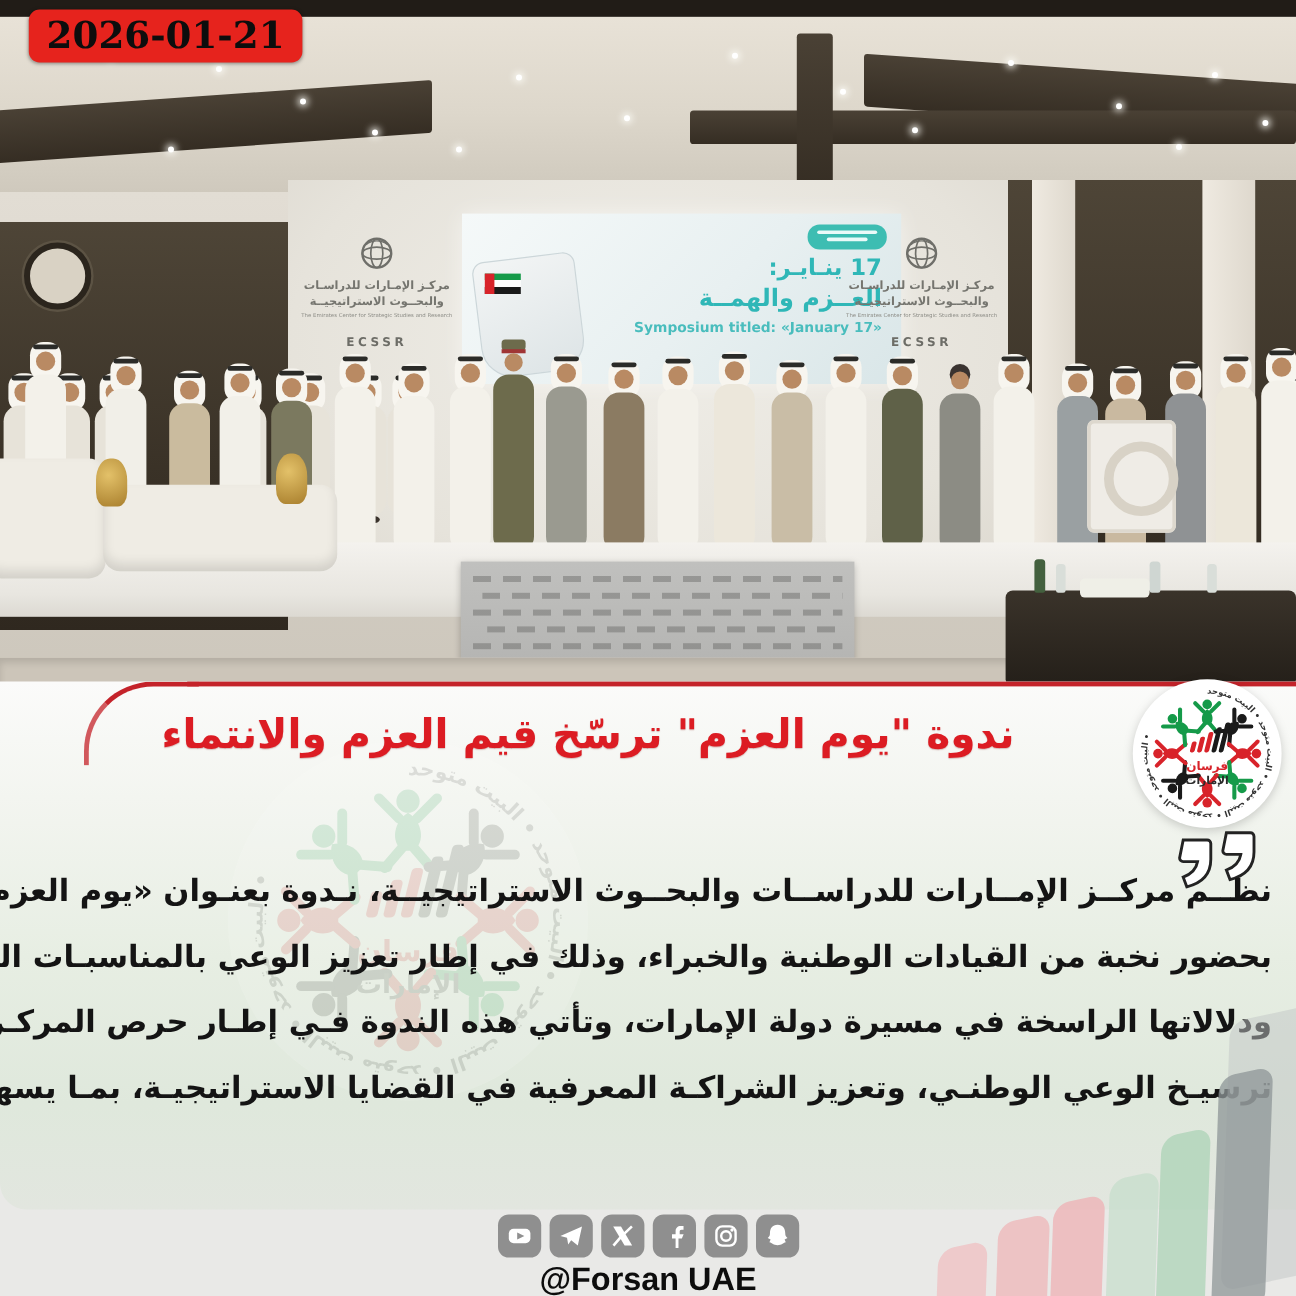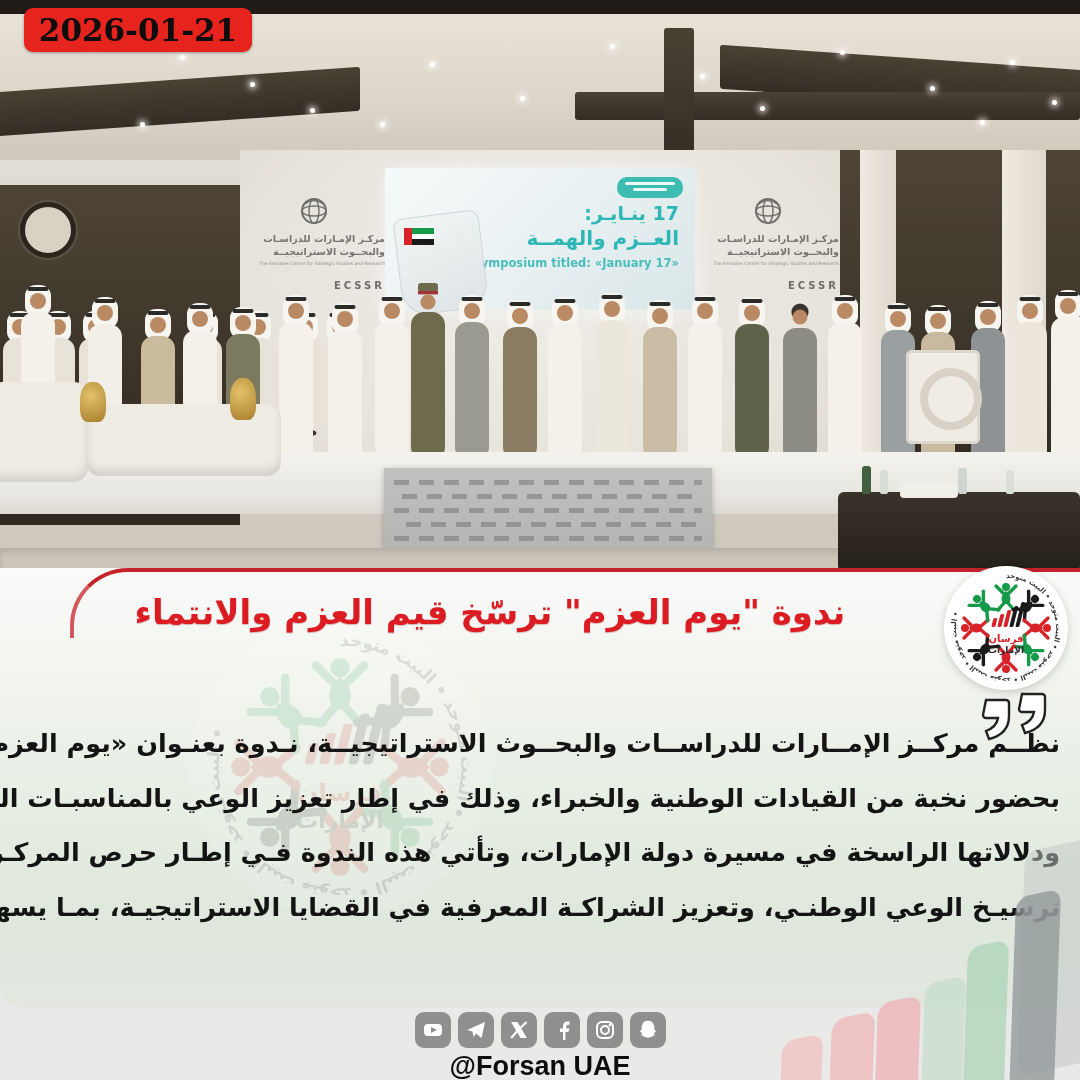--- a/index.html
+++ b/index.html
@@ -16,38 +16,38 @@
   .soffit{background:linear-gradient(180deg,#4a4135,#352d23);border-radius:3px;}
   .ph-wall{left:0;top:160px;width:1080px;height:320px;
            background:linear-gradient(180deg,#e2ddd4 0%,#d6d1c7 100%);}
   .ph-backdrop{left:240px;top:150px;width:600px;height:330px;
                background:radial-gradient(ellipse at 50% 40%,#f0eee8 0%,#e6e3db 70%,#ddd9d0 100%);}
   .darkwall{background:linear-gradient(180deg,#4e4537 0%,#3a3227 60%,#2f281f 100%);}
   .clock{left:20px;top:202px;width:46px;height:46px;border-radius:50%;
          border:5px solid #2b251d;background:#d9d2c4;box-shadow:0 0 0 2px #5c5344;}
   .whitecol{background:linear-gradient(90deg,#efeae1,#ded8cd);}
   
-  .screen{left:385px;top:168px;width:310px;height:142px;
+  .screen{left:385px;top:178px;width:366px;height:142px;
           background:linear-gradient(135deg,#f5f9f9 0%,#e8f0f1 55%,#d9e6e8 100%);
           box-shadow:0 0 18px rgba(255,255,255,.5);}
   .scr-badge{position:absolute;right:12px;top:9px;width:66px;height:21px;border-radius:10px;
              background:#3dbdb2;}
   .scr-badge i{position:absolute;left:8px;right:8px;height:3px;background:#eafaf8;border-radius:2px;}
   .scr-txt{position:absolute;right:16px;top:34px;text-align:right;direction:rtl;color:#2fb7b7;}
   .scr-l1{font-size:19px;font-weight:bold;}
   .scr-l2{font-size:20px;font-weight:bold;margin-top:2px;}
   .scr-l3{font-size:11.5px;direction:ltr;margin-top:6px;color:#49bdbd;font-weight:bold;}
   .shield{left:398px;top:214px;width:84px;height:96px;transform:rotate(-7deg);
           background:linear-gradient(160deg,#f3f5f5,#dde4e6);border:1px solid #ccd6d9;
           border-radius:10px 10px 26px 26px;}
   .miniflag{left:404px;top:228px;width:30px;height:17px;background:
             linear-gradient(180deg,#159a49 0 33%,#fff 33% 66%,#1a1a1a 66% 100%);}
   .miniflag i{position:absolute;left:0;top:0;width:8px;height:17px;background:#d8232a;}
   
-  .ecssr{color:#7d7d7a;text-align:right;}
+  .ecssr{color:#7d7d7a;text-align:center;}
   .ecssr .globe{margin:0 auto 6px auto;display:block;}
   .ecssr .ar{font-size:9.5px;font-weight:bold;direction:rtl;line-height:13px;color:#75756f;}
   .ecssr .en{font-size:4.5px;margin-top:3px;color:#8c8c86;white-space:nowrap;overflow:hidden;}
   .ecssr .ab{font-size:10px;letter-spacing:3px;margin-top:14px;color:#6d6d67;font-weight:bold;}
   
   .stage{left:0;top:452px;width:1080px;height:62px;
          background:linear-gradient(180deg,#f4f2ee 0%,#e8e6e0 70%,#dcd9d2 100%);}
   .capboard{left:384px;top:468px;width:328px;height:98px;
             background:linear-gradient(180deg,#c0c0be,#b3b3b1);box-shadow:0 2px 6px rgba(0,0,0,.25);}
   .caprow{position:absolute;left:10px;right:10px;height:5px;opacity:.5;

